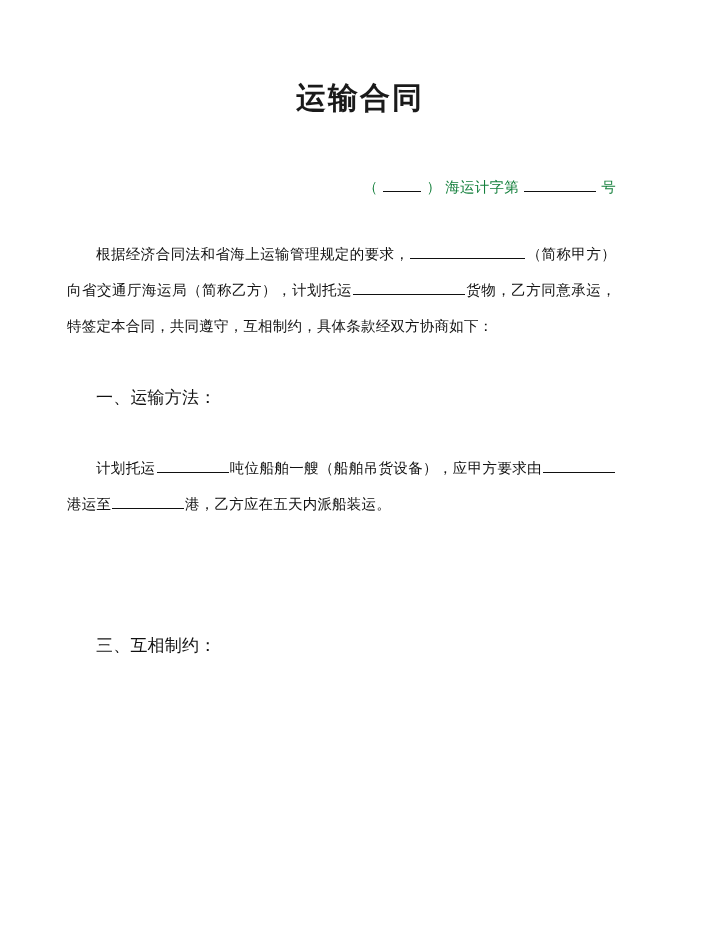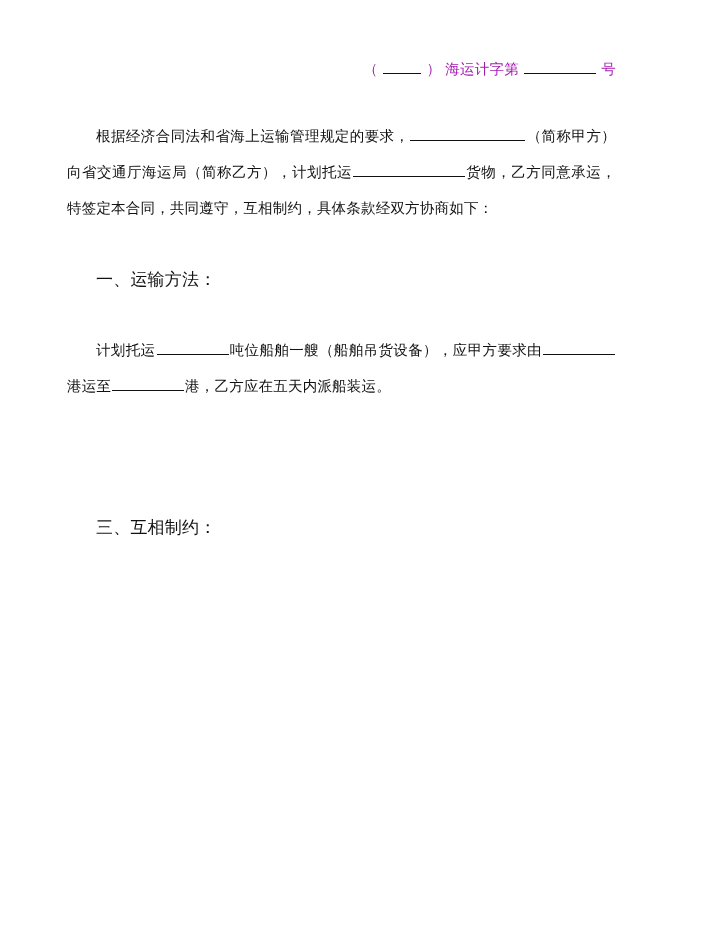--- a/index.html
+++ b/index.html
@@ -31,21 +31,21 @@
     padding-top: 78px;
     line-height: 40px;
   }
   .ref-line {
     margin: 0;
     padding-top: 56px;
     padding-right: 104px;
     text-align: right;
     font-size: 14.5px;
     line-height: 26px;
-    color: #a21caf;
+    color: #15803d;
     letter-spacing: 0.2px;
   }
   .body-block {
     padding-left: 67px;
     padding-right: 104px;
   }
   p.para {
     margin: 0;
     font-size: 14.5px;
     line-height: 36px;
@@ -79,20 +79,21 @@
   .b-md { width: 72px; }
   .b-lg { width: 92px; }
   .b-xl { width: 112px; }
   .b-xxl { width: 115px; }
 </style>
 </head>
 <body>
 
 <div class="page">
 
+  <h1 class="doc-title">运输合同</h1>
 
   <p class="ref-line">
     <span>（</span>
     <span class="blank b-xs"></span>
     <span>）</span>
     <span>海运计字第</span>
     <span class="blank b-md"></span>
     <span>号</span>
   </p>
 

